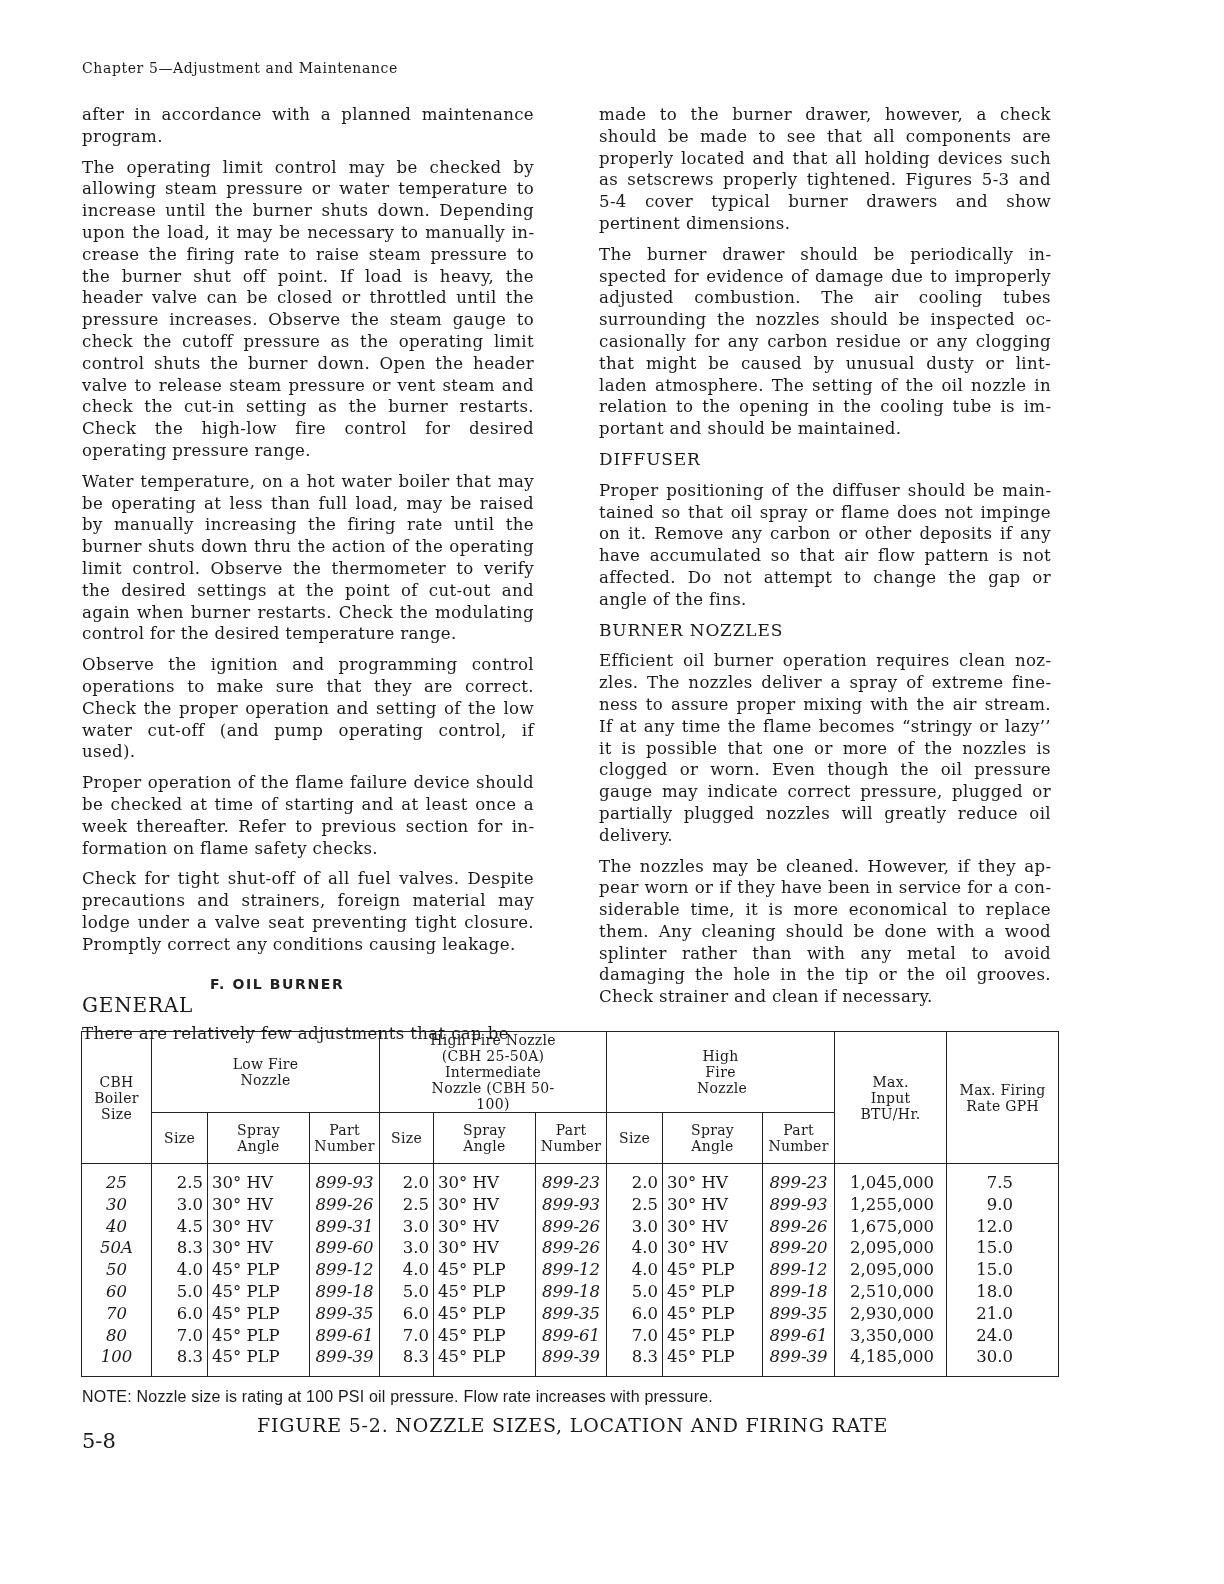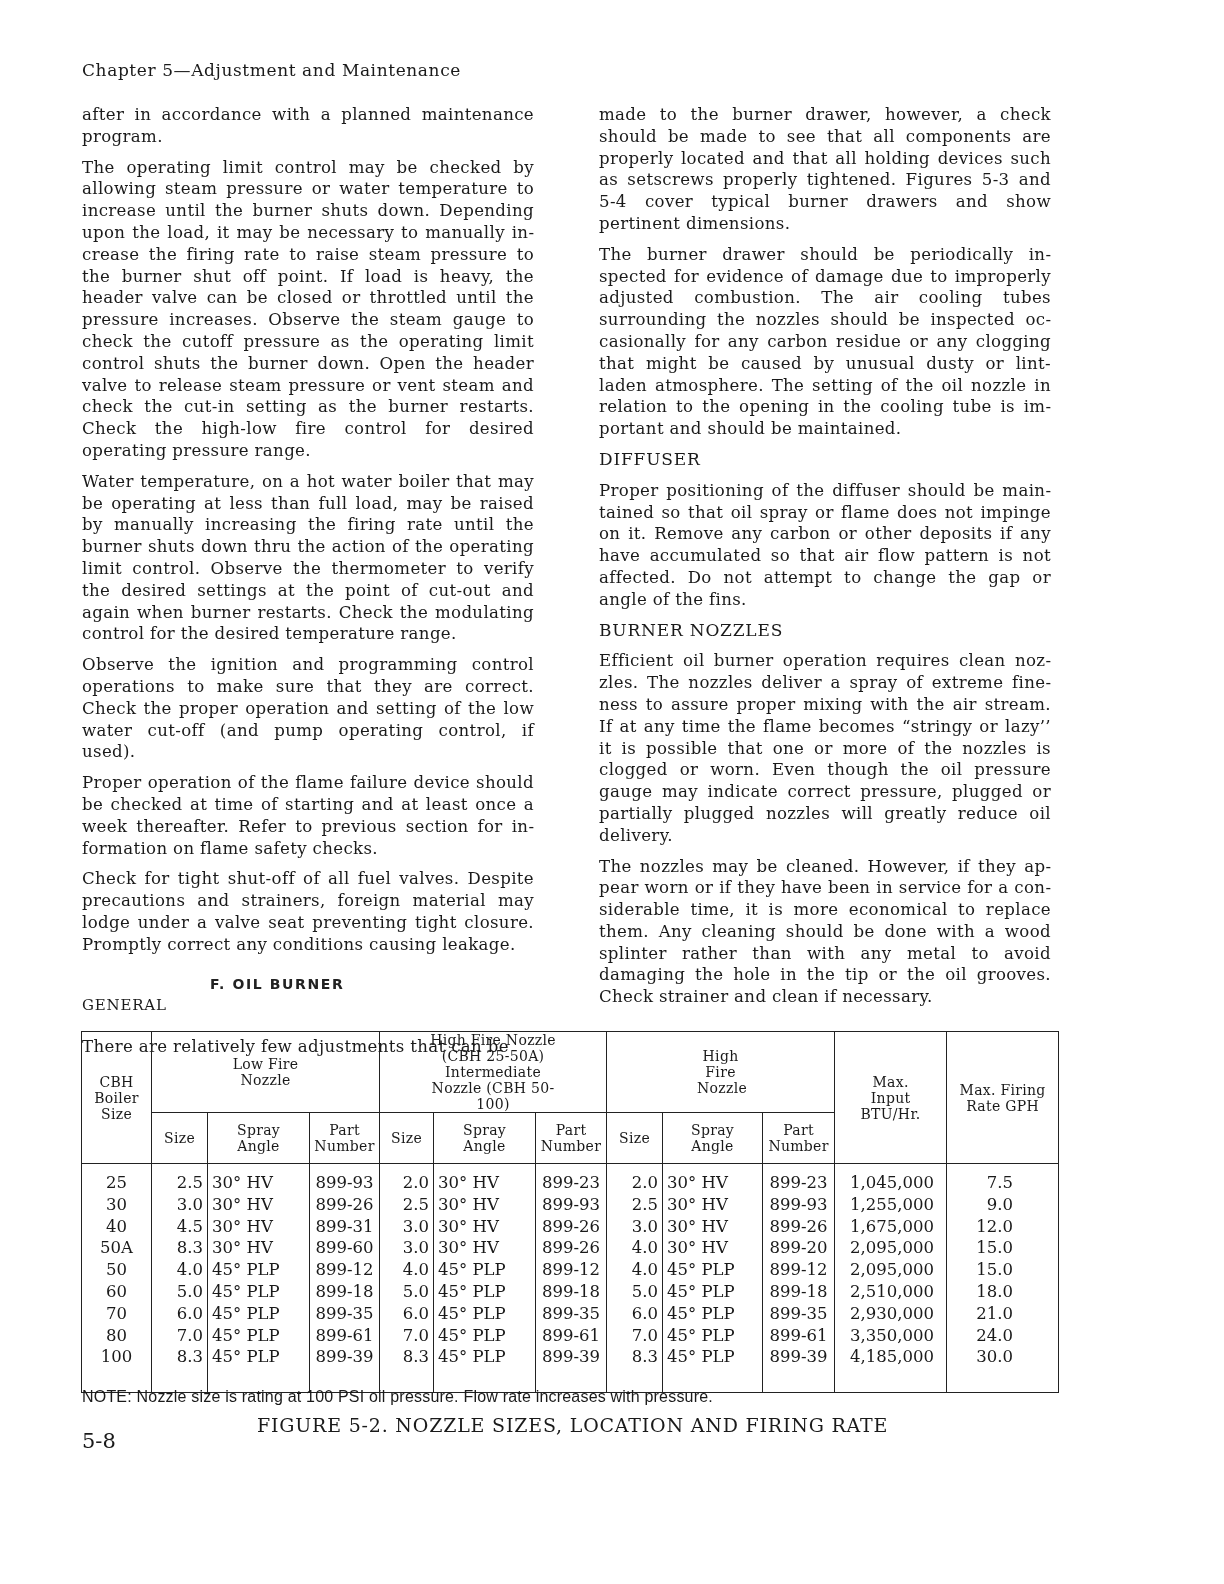--- a/index.html
+++ b/index.html
@@ -1,35 +1,35 @@
 <!DOCTYPE html>
 <html><head>
 <meta charset="utf-8">
 <style>
   html, body { margin: 0; padding: 0; background: #ffffff; }
   body { width: 1224px; height: 1584px; position: relative; font-family: "DejaVu Serif", "Liberation Serif", serif; color: #1a1a1a; overflow: hidden; }
-  .page-header { position: absolute; left: 82px; top: 60px; font-size: 17px; letter-spacing: 0.6px; }
+  .page-header { position: absolute; left: 82px; top: 60px; font-size: 14px; letter-spacing: 0.6px; }
   .col { position: absolute; top: 104px; width: 452px; font-size: 16.6px; line-height: 21.8px; letter-spacing: 0.35px; }
   .col-left { left: 82px; }
   .col-right { left: 599px; }
   .col p { margin: 0 0 9px 0; text-align: justify; text-align-last: left; }
   .col .sub { margin: 0 0 9px 0; letter-spacing: 0.8px; font-size: 17px; }
   .section-title { font-family: "DejaVu Sans", "Liberation Sans", sans-serif; font-weight: bold; font-size: 14px; letter-spacing: 1.6px; margin: 18px 0 0 128px; line-height: 22px; color: #222; }
-  .general { margin: 0 0 19px 0; letter-spacing: 0.8px; font-size: 15px; }
+  .general { margin: 0 0 6px 0; letter-spacing: 0.8px; font-size: 20px; }
 
   table.nozzle { position: absolute; left: 81px; top: 1031px; width: 977px; border-collapse: collapse; font-size: 16.5px; table-layout: fixed; }
   table.nozzle th, table.nozzle td { border-left: 1.5px solid #222; border-right: 1.5px solid #222; }
   table.nozzle { border: 1.5px solid #222; }
   table.nozzle th { font-weight: normal; font-size: 14px; line-height: 16px; text-align: center; vertical-align: middle; border: 1.5px solid #222; letter-spacing: 0.3px; }
   table.nozzle thead tr.r1 th { height: 80px; }
   table.nozzle thead tr.r2 th { height: 48px; }
   table.nozzle tbody td { padding: 0 4px; height: 21.8px; line-height: 21.8px; white-space: nowrap; }
   table.nozzle tbody tr:first-child td { padding-top: 8px; }
-  table.nozzle tbody tr:last-child td { padding-bottom: 24px; }
-  td.c-center { text-align: center; }
+  table.nozzle tbody tr:last-child td { padding-bottom: 8px; }
+  td.c-center { text-align: center; font-style: italic; }
   td.c-right { text-align: right; }
   td.c-left { text-align: left; }
   td.firing { text-align: right; padding-right: 45px !important; }
   td.btu { text-align: right; padding-right: 12px !important; }
 
   .note { position: absolute; left: 82px; top: 1388px; font-family: "Liberation Sans", "DejaVu Sans", sans-serif; font-size: 16px; letter-spacing: 0.2px; }
   .figure-caption { position: absolute; left: 257px; top: 1414px; font-size: 19px; letter-spacing: 0.8px; }
   .page-number { position: absolute; left: 82px; top: 1429px; font-size: 21px; }
 </style>
 </head>

